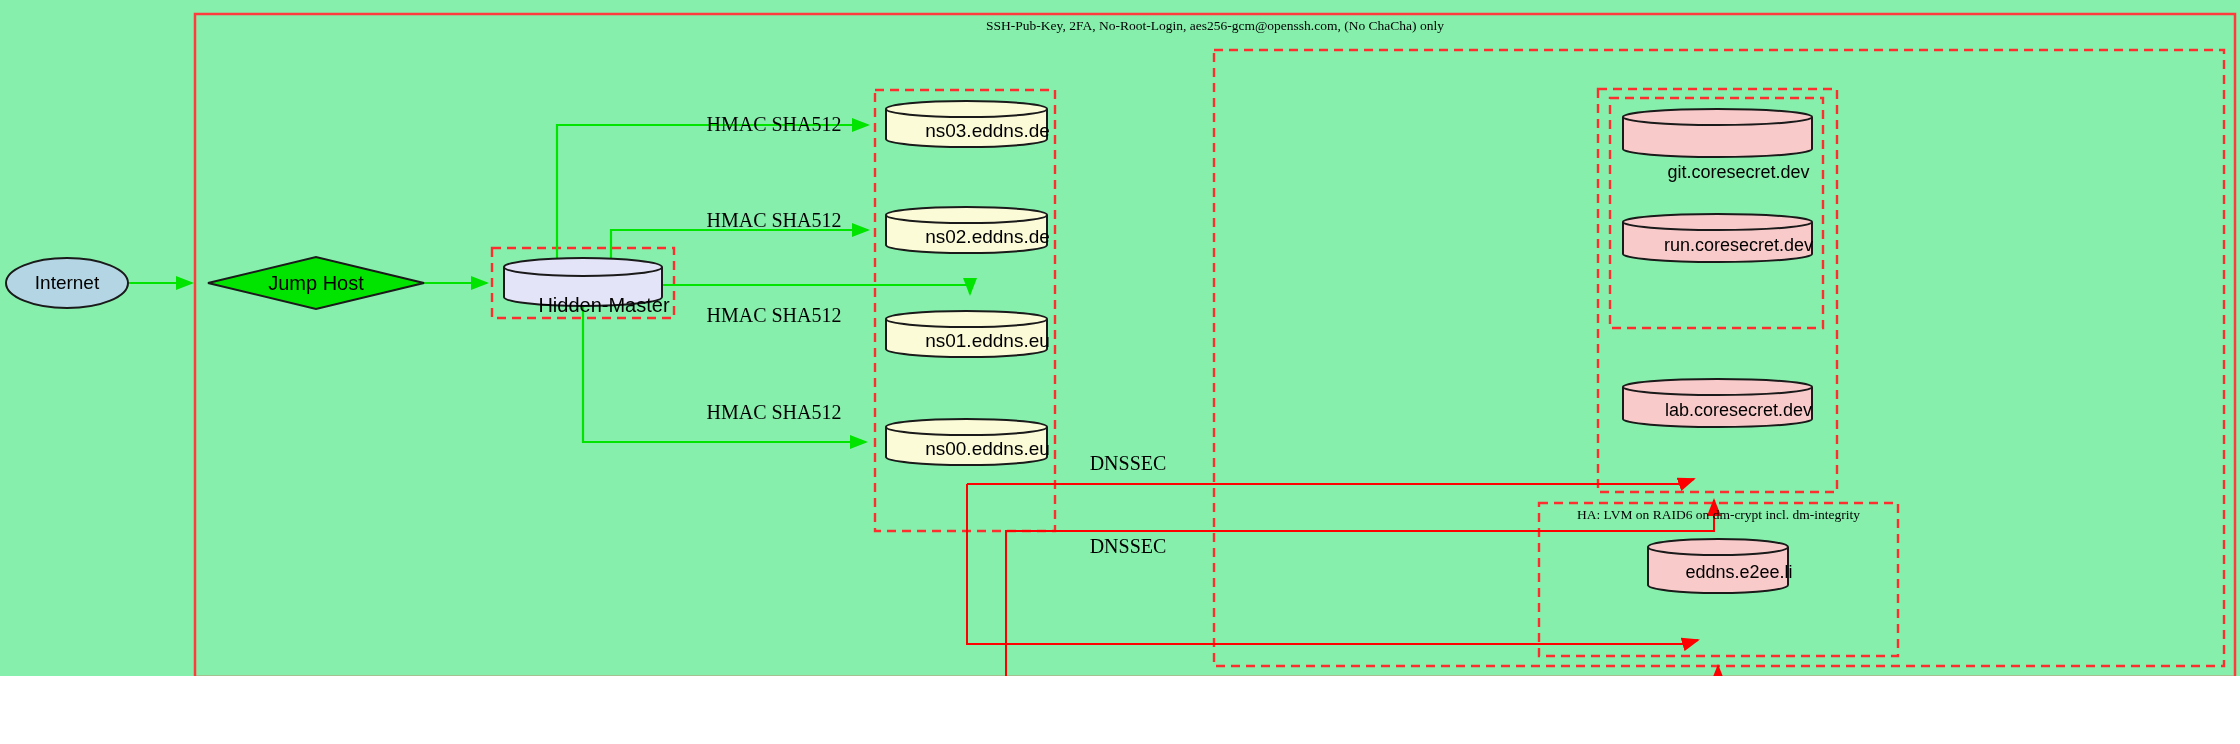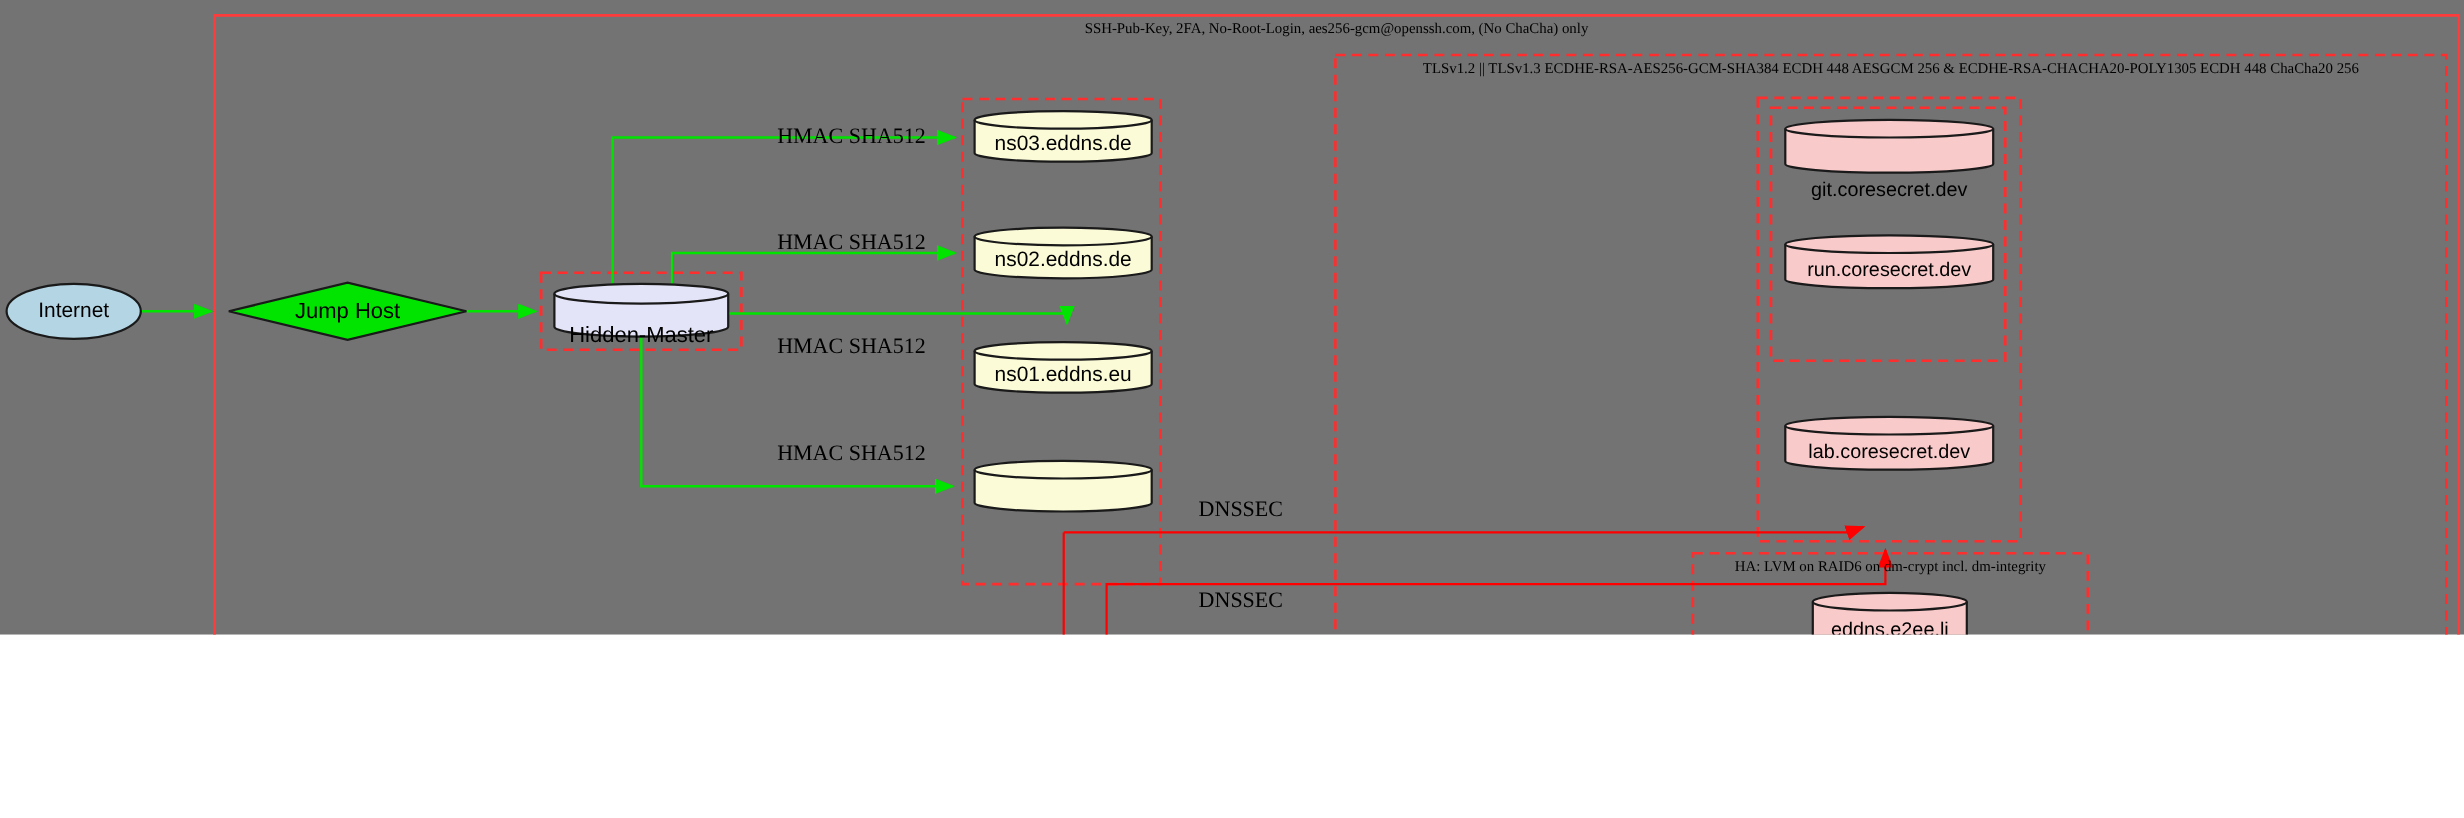--- a/index.html
+++ b/index.html
@@ -1,24 +1,24 @@
 <!DOCTYPE html>
 <html><head>
 <meta charset="utf-8">
 <style>
   html,body{margin:0;padding:0;background:#ffffff;}
-  .stage{position:relative;width:2240px;height:577px;background:#737373;overflow:hidden;}
+  .stage{position:relative;width:2240px;height:676px;background:#86efac;overflow:hidden;}
   svg.layer{position:absolute;left:0;top:0;}
   .lbl{position:absolute;display:flex;align-items:center;justify-content:center;
        text-align:center;color:#000;font-family:"Liberation Sans",sans-serif;
        white-space:nowrap;pointer-events:none;}
   .node-lbl{font-size:19px;}
   .node-lbl.big{font-size:20px;}
   .node-lbl.small{font-size:18px;}
-  .cyl-pad{padding-top:7px;}
+  .cyl-pad{padding-top:7px;padding-left:21px;}
   .edge-lbl{font-family:"Liberation Serif",serif;font-size:20px;}
   .cluster-lbl{font-family:"Liberation Serif",serif;font-size:13.5px;}
 </style>
 </head>
 <body>
 
 <div class="stage">
 
   <svg class="layer" width="2240" height="744" viewBox="0 0 2240 744">
     <defs>
@@ -103,29 +103,29 @@
       <g>
         <path d="M1648,547 A70,8 0 0 1 1788,547 L1788,585 A70,8 0 0 1 1648,585 Z" fill="#f9caca"></path>
         <path d="M1648,547 A70,8 0 0 0 1788,547" fill="none"></path>
       </g>
 
       <ellipse cx="968" cy="715" rx="79" ry="24" fill="#b4d6e4"></ellipse>
     </g>
   </svg>
 
   <div class="lbl cluster-lbl" style="left:195px;top:17px;width:2040px;height:18px;">SSH-Pub-Key, 2FA, No-Root-Login, aes256-gcm@openssh.com, (No ChaCha) only</div>
-  <div class="lbl cluster-lbl" style="left:1214px;top:53px;width:1010px;height:18px;">TLSv1.2 || TLSv1.3 ECDHE-RSA-AES256-GCM-SHA384 ECDH 448 AESGCM 256 &amp; ECDHE-RSA-CHACHA20-POLY1305 ECDH 448 ChaCha20 256</div>
   <div class="lbl cluster-lbl" style="left:1539px;top:506px;width:359px;height:18px;">HA: LVM on RAID6 on dm-crypt incl. dm-integrity</div>
 
   <div class="lbl node-lbl" style="left:6px;top:259px;width:122px;height:48px;">Internet</div>
   <div class="lbl node-lbl big" style="left:208px;top:257px;width:216px;height:52px;">Jump Host</div>
   <div class="lbl node-lbl big cyl-pad" style="left:504px;top:274px;width:158px;height:48px;">Hidden-Master</div>
   <div class="lbl node-lbl cyl-pad" style="left:886px;top:101px;width:161px;height:46px;">ns03.eddns.de</div>
   <div class="lbl node-lbl cyl-pad" style="left:886px;top:207px;width:161px;height:46px;">ns02.eddns.de</div>
   <div class="lbl node-lbl cyl-pad" style="left:886px;top:311px;width:161px;height:46px;">ns01.eddns.eu</div>
+  <div class="lbl node-lbl cyl-pad" style="left:886px;top:419px;width:161px;height:46px;">ns00.eddns.eu</div>
   <div class="lbl node-lbl small cyl-pad" style="left:1623px;top:109px;width:189px;height:48px;margin-top:32px;">git.coresecret.dev</div>
   <div class="lbl node-lbl small cyl-pad" style="left:1623px;top:214px;width:189px;height:48px;">run.coresecret.dev</div>
   <div class="lbl node-lbl small cyl-pad" style="left:1623px;top:379px;width:189px;height:48px;">lab.coresecret.dev</div>
   <div class="lbl node-lbl small cyl-pad" style="left:1648px;top:539px;width:140px;height:52px;">eddns.e2ee.li</div>
   <div class="lbl node-lbl" style="left:889px;top:691px;width:158px;height:48px;">TLS/HTTPS</div>
 
   <div class="lbl edge-lbl" style="left:694px;top:111px;width:160px;height:26px;">HMAC SHA512</div>
   <div class="lbl edge-lbl" style="left:694px;top:207px;width:160px;height:26px;">HMAC SHA512</div>
   <div class="lbl edge-lbl" style="left:694px;top:302px;width:160px;height:26px;">HMAC SHA512</div>
   <div class="lbl edge-lbl" style="left:694px;top:399px;width:160px;height:26px;">HMAC SHA512</div>

